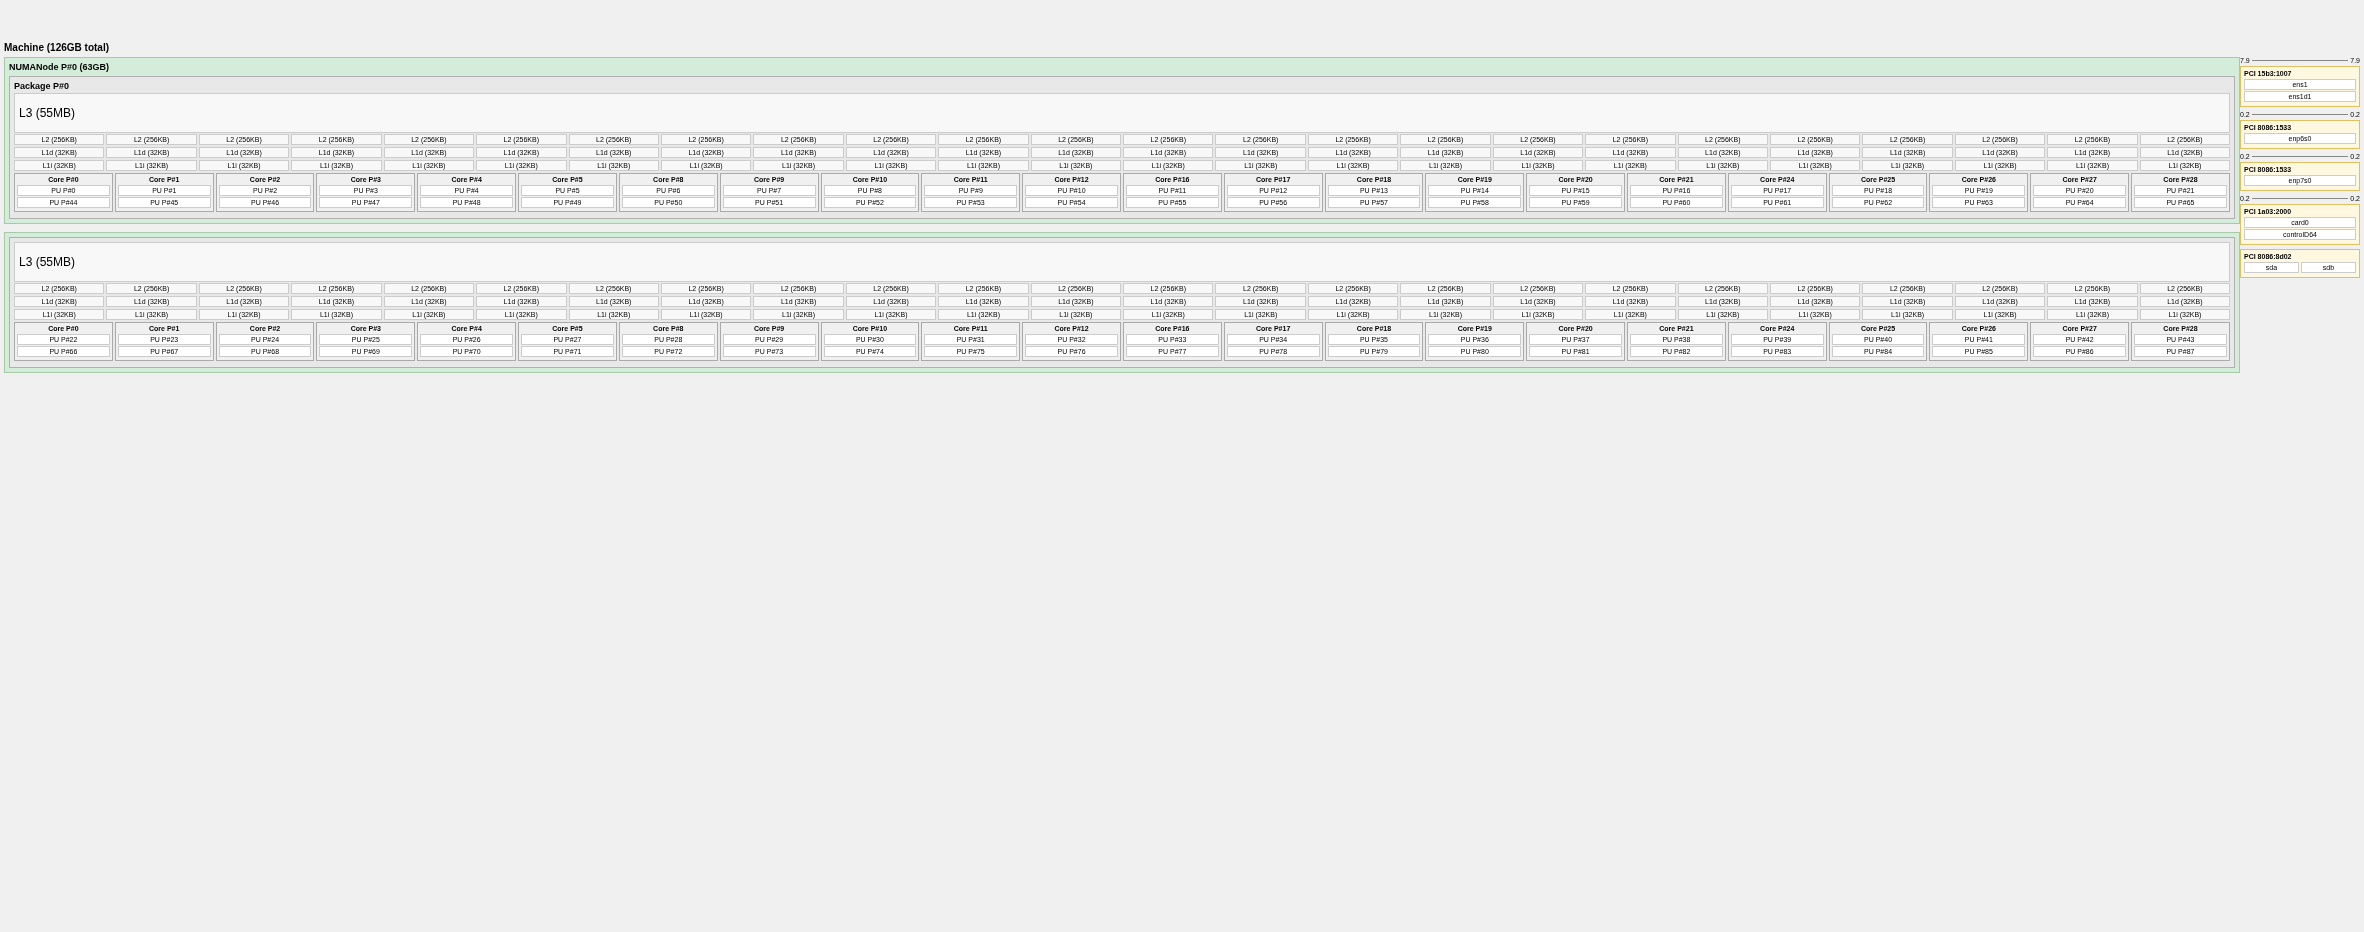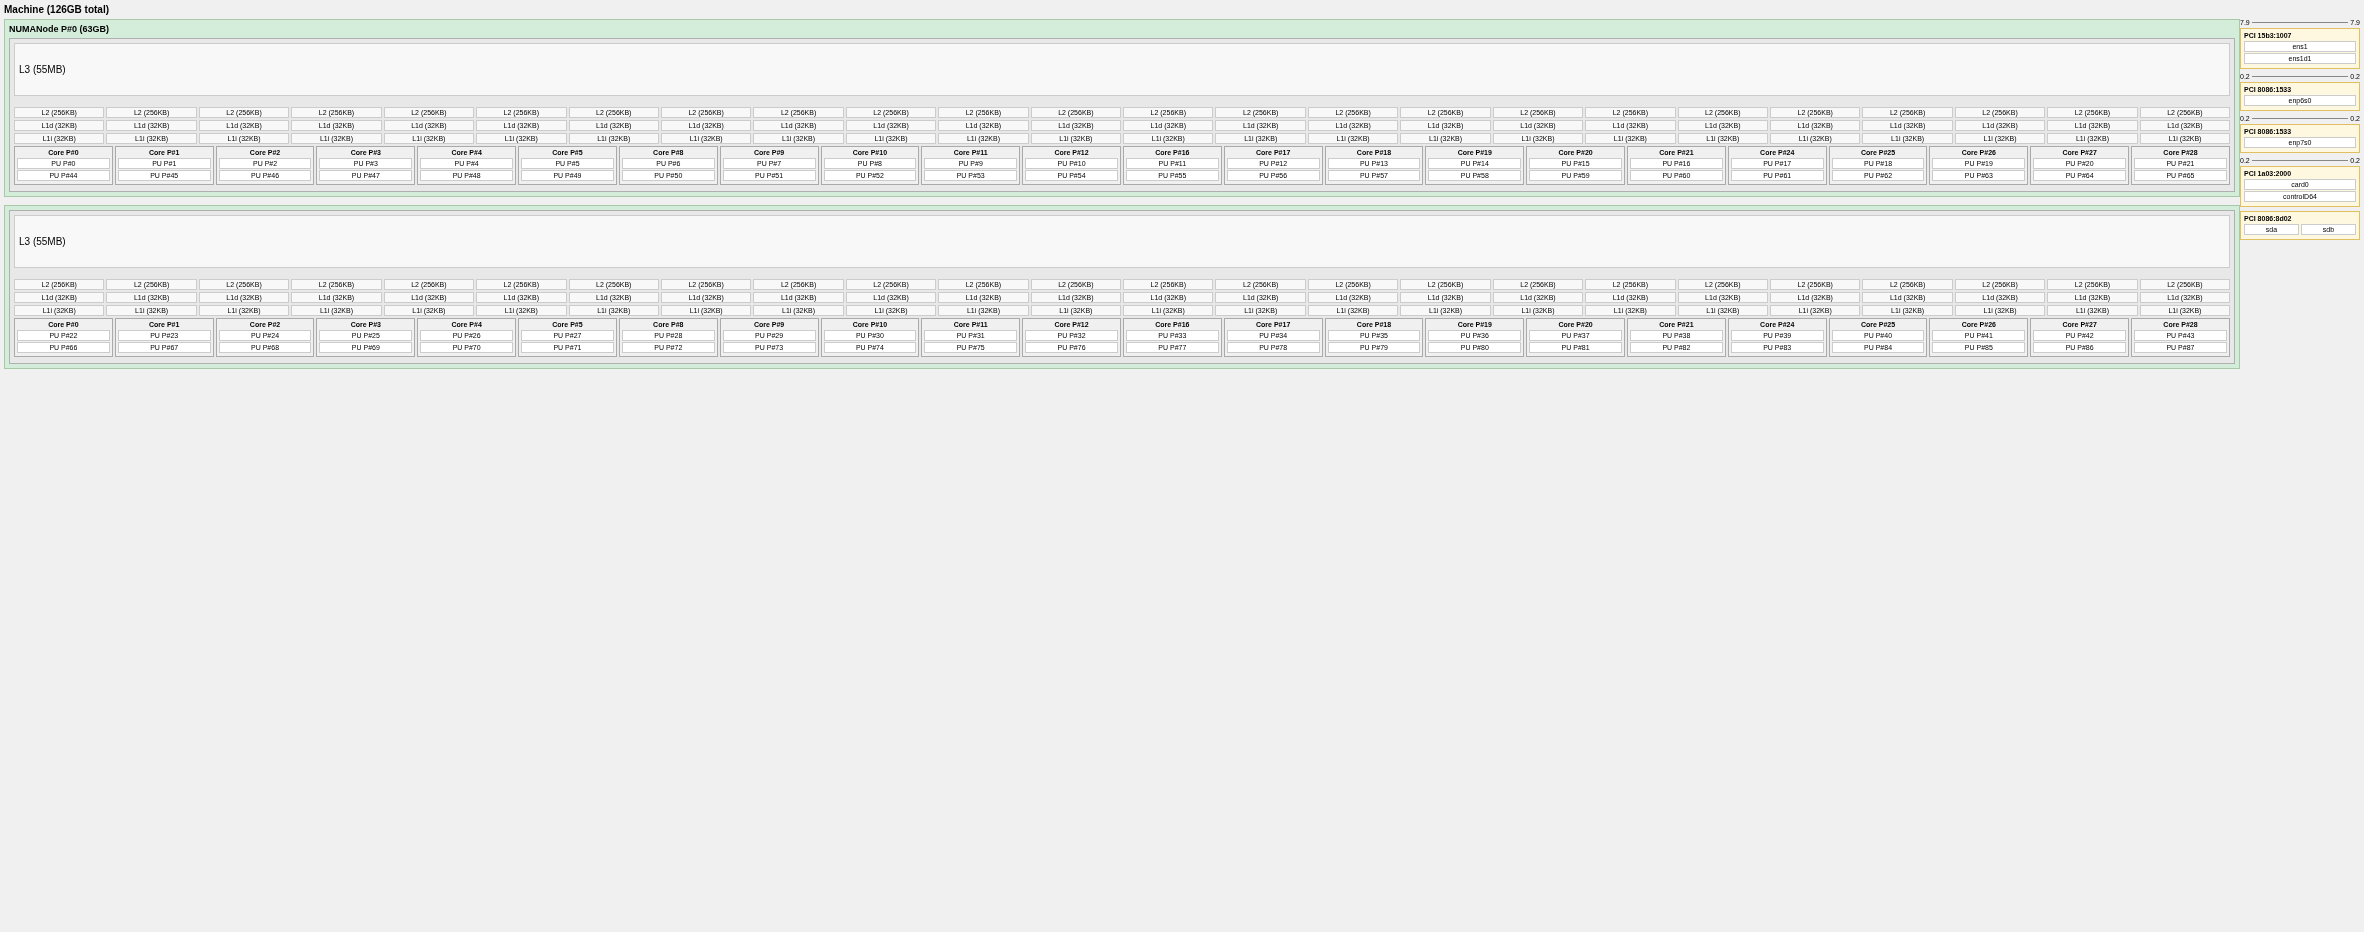--- a/index.html
+++ b/index.html
@@ -6,20 +6,21 @@
     body {
       font-family: Arial, sans-serif;
       font-size: 9px;
       background: #f0f0f0;
       padding: 4px;
     }
     .machine-title {
       font-size: 10px;
       font-weight: bold;
       margin-bottom: 4px;
+      margin-top: 38px;
     }
     .numa-node {
       background: #d4edda;
       border: 1px solid #a8c8a8;
       margin-bottom: 8px;
       padding: 4px;
     }
     .numa-title {
       font-size: 9px;
       font-weight: bold;
@@ -31,23 +32,23 @@
       padding: 4px;
     }
     .package-title {
       font-size: 9px;
       font-weight: bold;
       margin-bottom: 2px;
     }
     .l3-cache {
       background: #f8f8f8;
       border: 1px solid #ccc;
-      padding: 20px 4px;
-      margin-bottom: 11px;
-      font-size: 10px;
+      padding: 12px 4px;
+      margin-bottom: 1px;
+      font-size: 12px;
       display: inline-block;
       width: 100%;
     }
     .cache-row {
       display: flex;
       gap: 2px;
       margin-bottom: 2px;
     }
     .cache-cell {
       background: #f8f8f8;
@@ -137,20 +138,21 @@
 
 <div>
   <div class="machine-title">Machine (126GB total)</div>
 
   <div class="main-layout">
     <div class="left-section">
 
       <div class="numa-node">
         <div class="numa-title">NUMANode P#0 (63GB)</div>
         <div class="package">
+          <div class="package-title">Package P#0</div>
           <div class="l3-cache">L3 (55MB)</div>
           
           <div class="cache-row" id="l2-row-0">
               <div class="cache-cell">L2 (256KB)</div>
               <div class="cache-cell">L2 (256KB)</div>
               <div class="cache-cell">L2 (256KB)</div>
               <div class="cache-cell">L2 (256KB)</div>
               <div class="cache-cell">L2 (256KB)</div>
               <div class="cache-cell">L2 (256KB)</div>
               <div class="cache-cell">L2 (256KB)</div>

